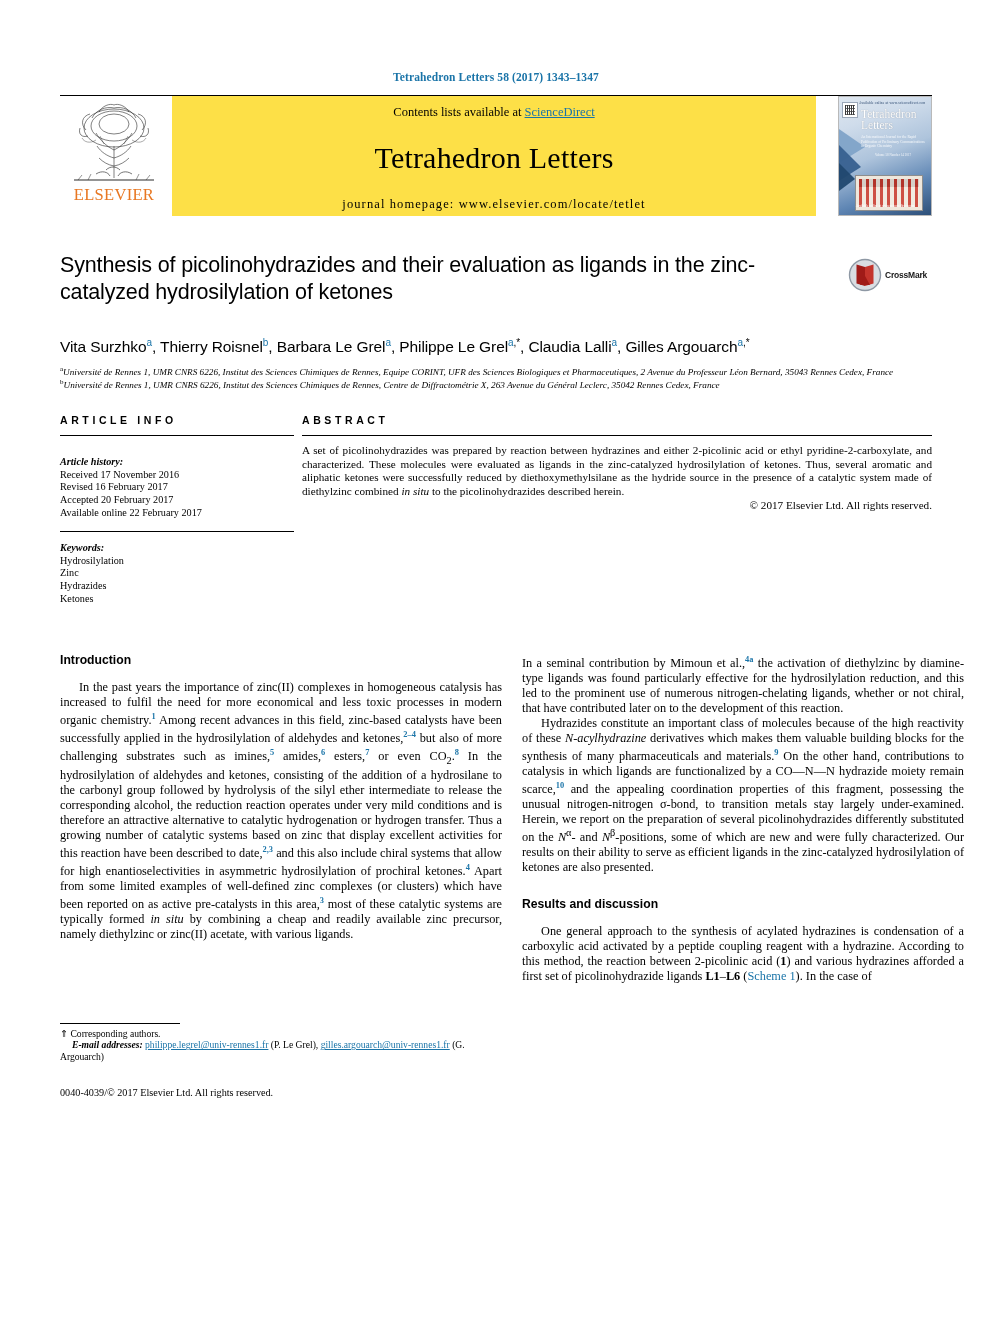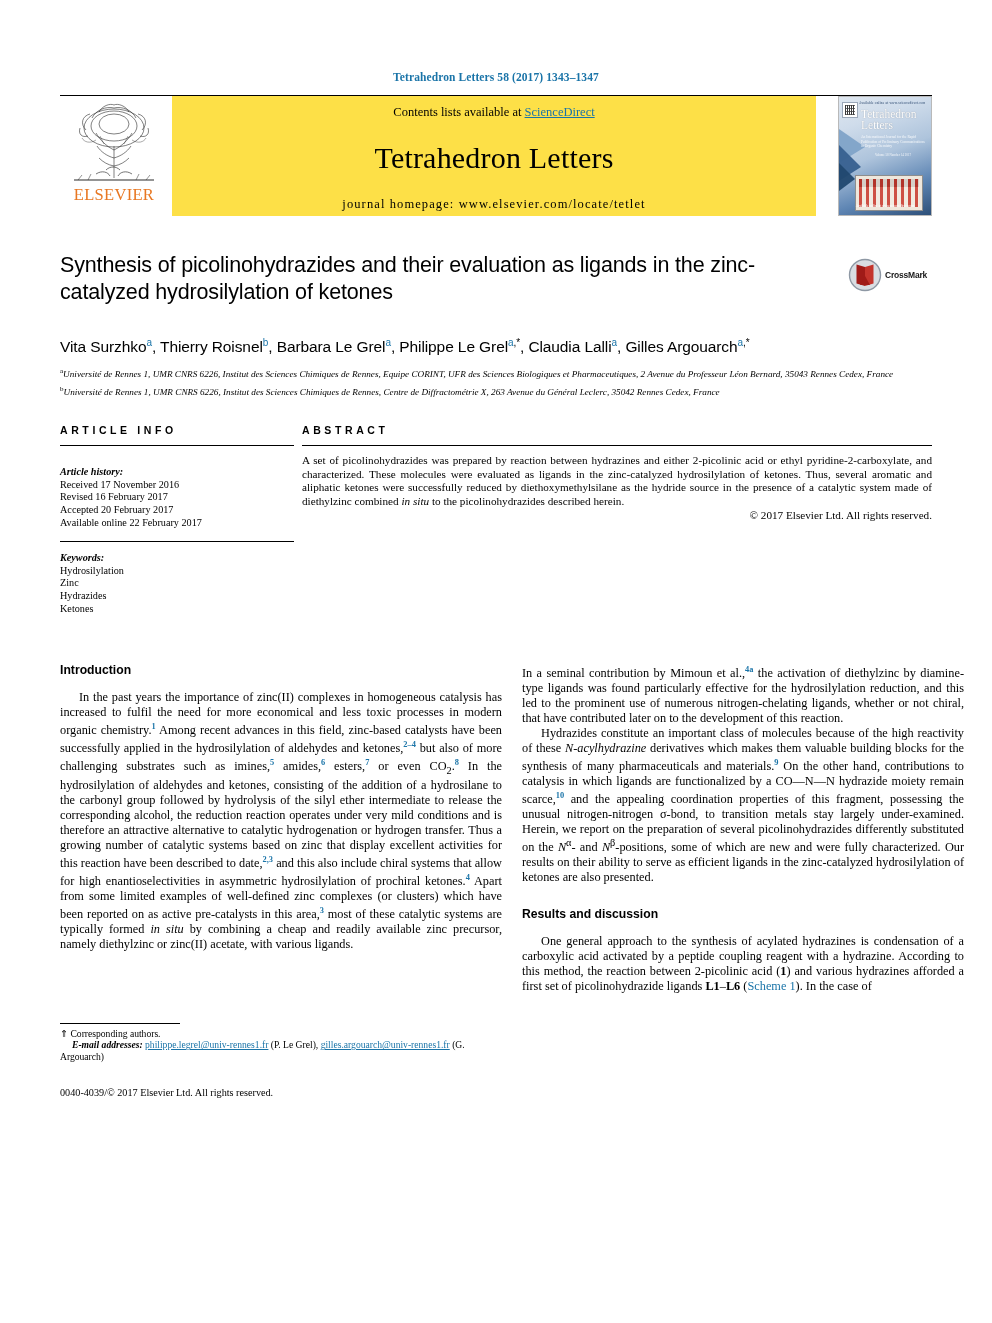--- a/index.html
+++ b/index.html
@@ -188,21 +188,21 @@
     margin-top: 17px;
     line-height: 20px;
     letter-spacing: -.1px;
   }
   .authors sup { font-size: 10px; color: #1a74a8; }
   .authors sup.star { color: #000; }
 
   .affiliations {
     margin-top: 7px;
     font-size: 9.2px;
-    line-height: 15px;
+    line-height: 10px;
     font-style: italic;
   }
   .affiliations sup { font-style: normal; font-size: 7px; }
 
   
   .info-abstract {
     margin-top: 24px;
     display: flex;
     gap: 8px;
     justify-content: space-between;

